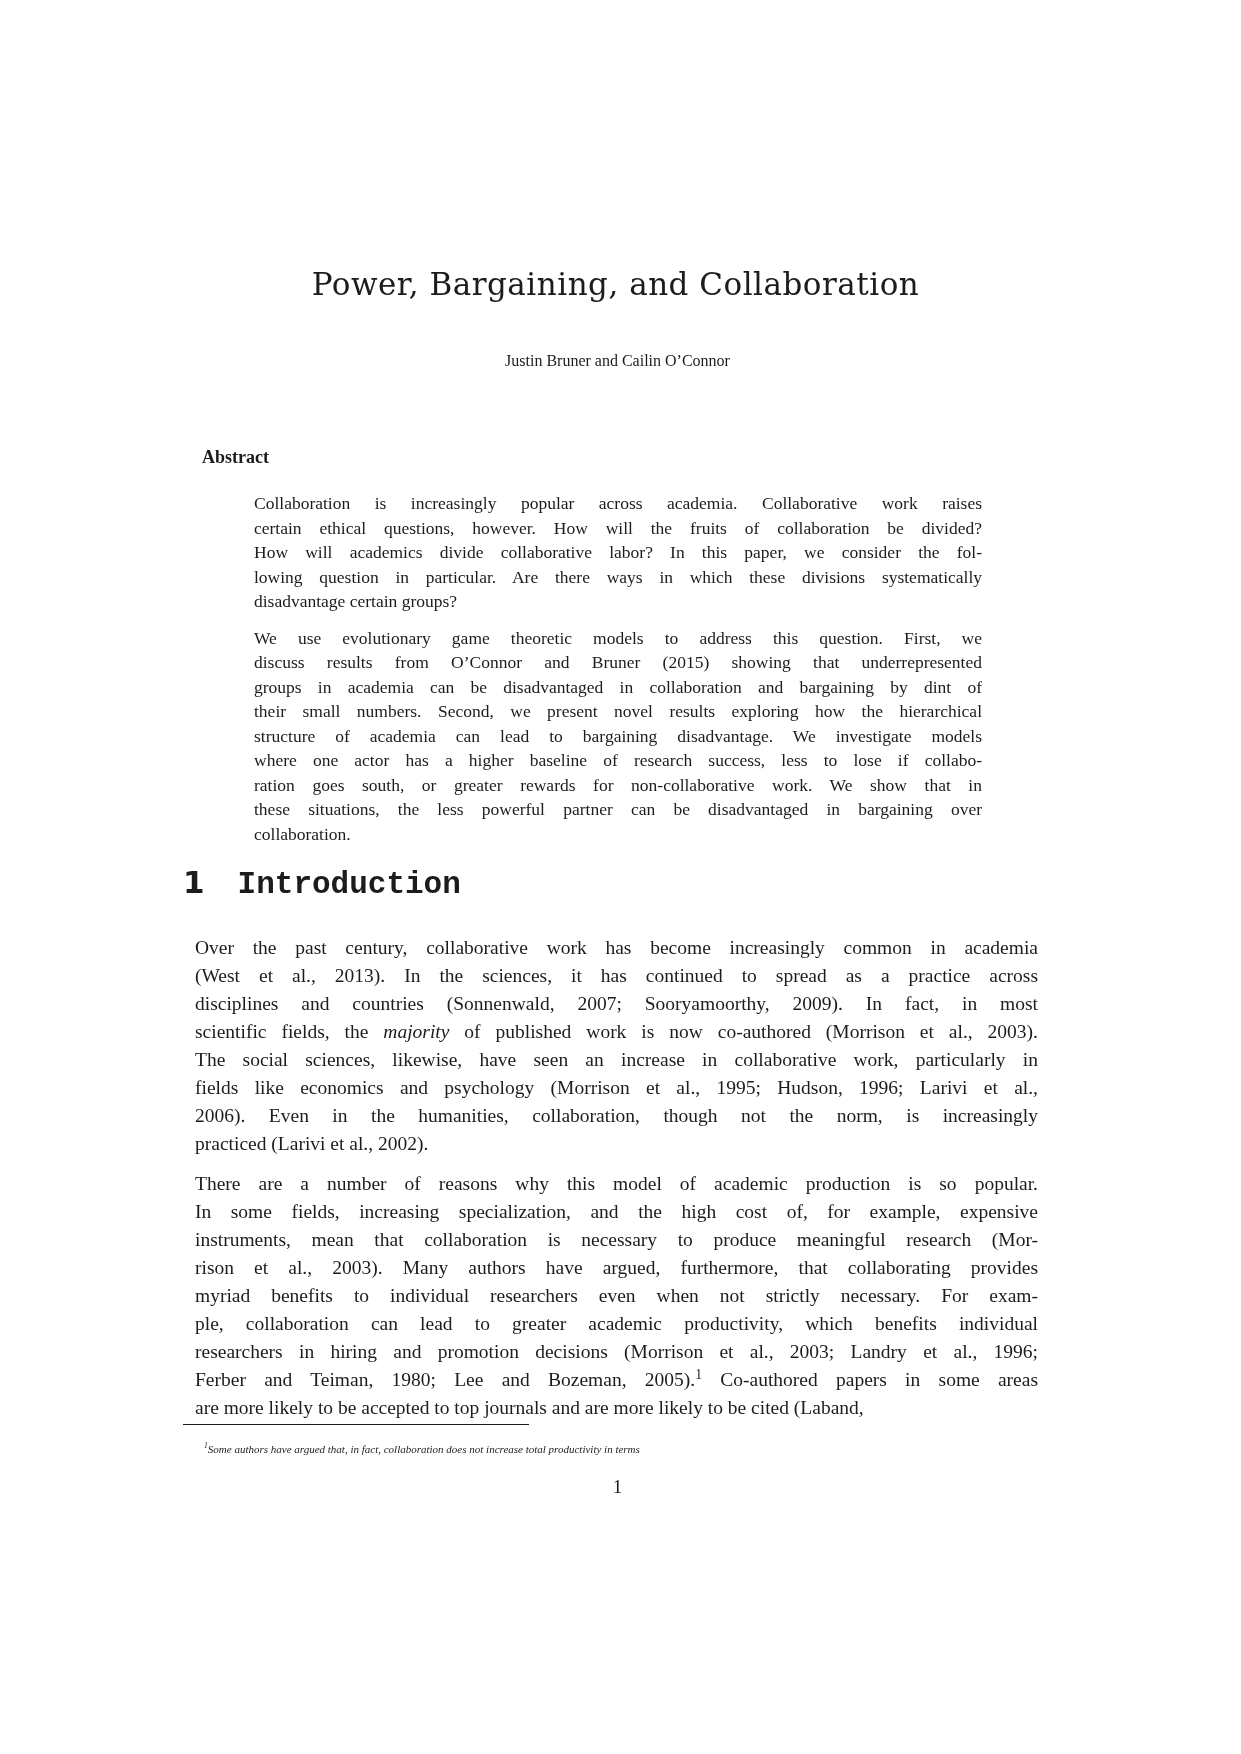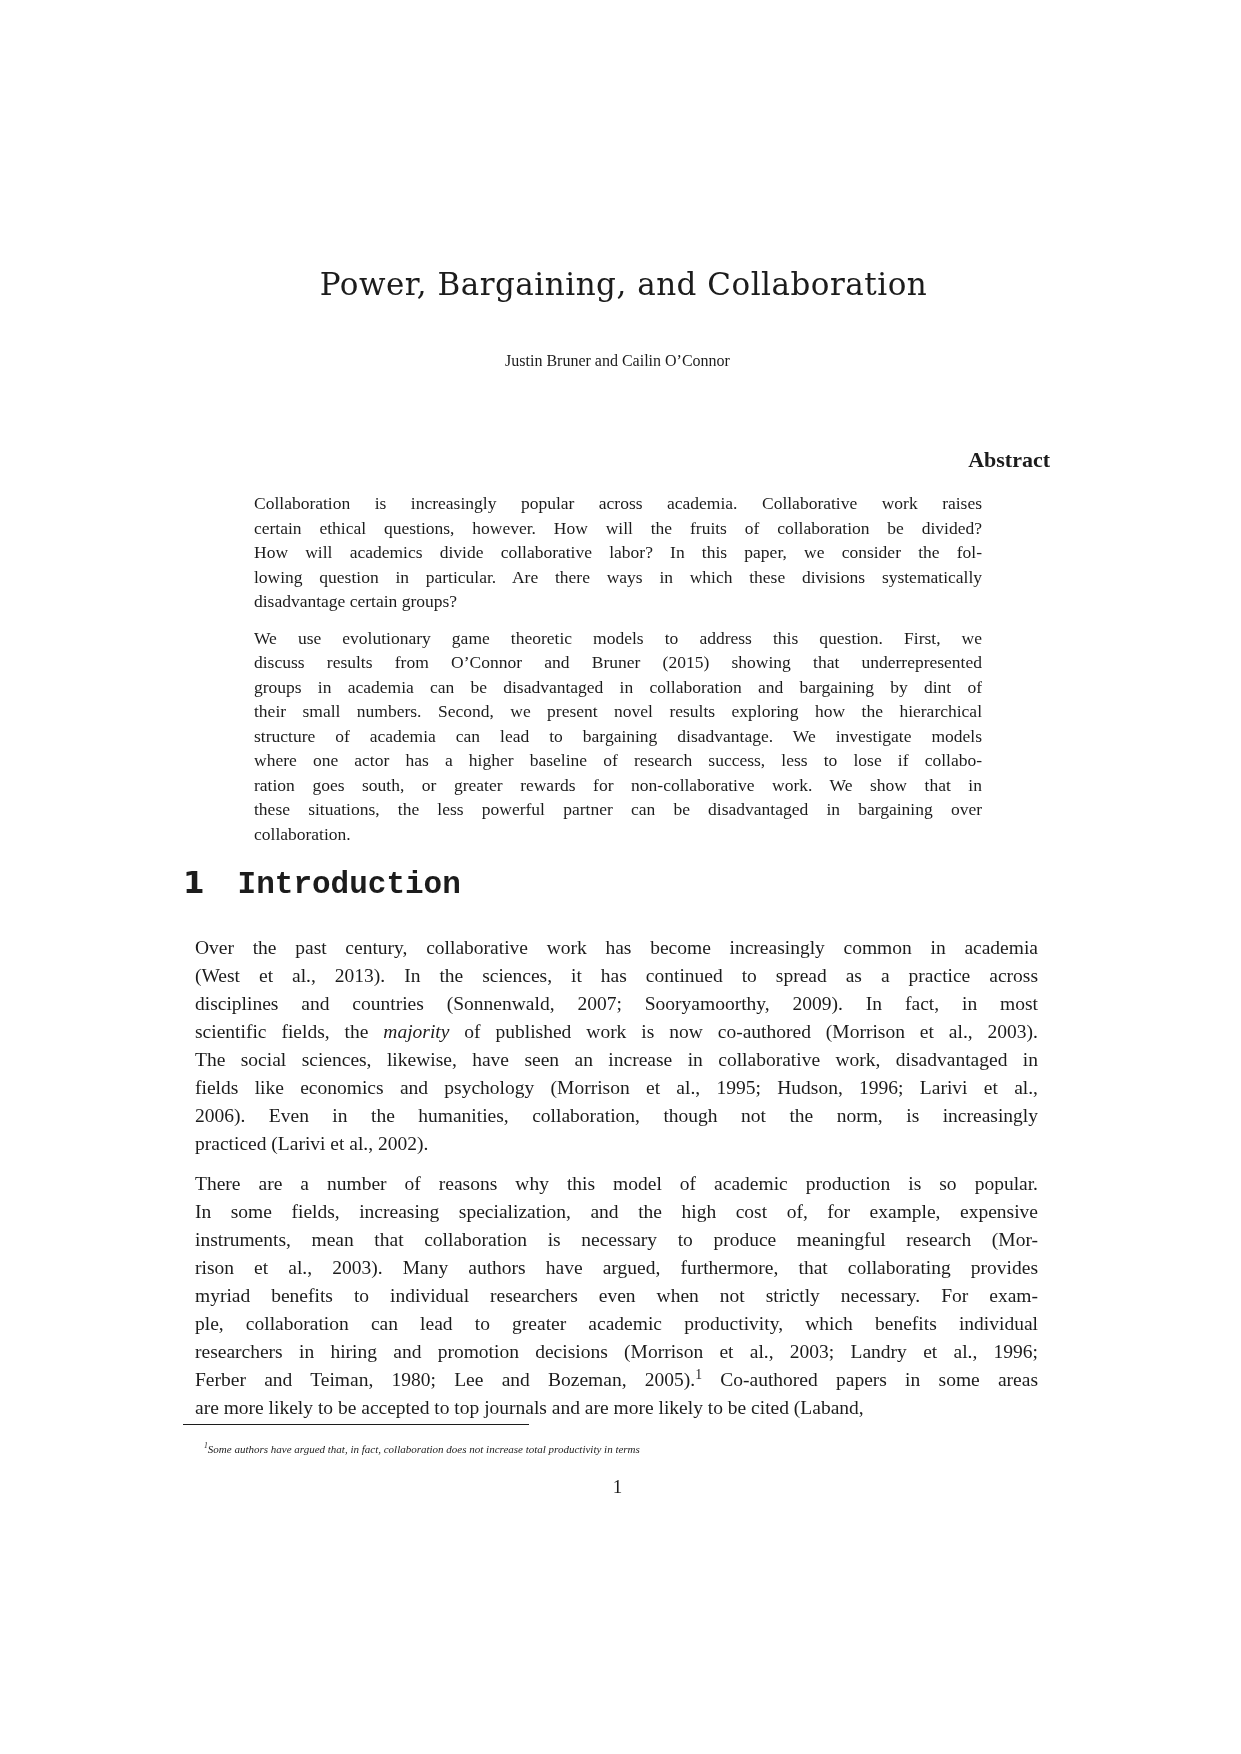--- a/index.html
+++ b/index.html
@@ -8,40 +8,40 @@
     width: 1241px;
     height: 1754px;
     margin: 0 auto;
     background: #ffffff;
     color: #1c1c1c;
     font-family: "Liberation Serif", "DejaVu Serif", serif;
     overflow: hidden;
   }
   .doc-title {
     position: absolute;
-    left: 191px; width: 865px; top: 266px;
+    left: 183px; width: 865px; top: 266px;
     text-align: center;
     font-size: 31px;
     font-family: "DejaVu Serif", "Liberation Serif", serif;
     font-weight: normal;
     letter-spacing: 0.5px;
     white-space: nowrap;
   }
   .doc-authors {
     position: absolute;
     left: 185px; width: 865px; top: 352px;
     text-align: center;
     font-size: 16px;
     white-space: nowrap;
   }
   .abstract-heading {
     position: absolute;
-    left: 185px; width: 865px; top: 447px;
-    text-align: right;
-    font-size: 22px;
+    left: 202px; width: 865px; top: 447px;
+    text-align: left;
+    font-size: 18px;
     font-weight: bold;
   }
   .abstract-block {
     position: absolute;
     left: 242px; width: 752px; top: 479px;
     font-size: 17.5px;
   }
   .abstract-block .line { line-height: 24.5px; height: 24.5px; }
   .section-heading {
     position: absolute;
@@ -126,21 +126,21 @@
   <div class="section-heading">
     <span class="sec-num">1</span><span class="sec-title">Introduction</span>
   </div>
 
   <div class="body-block">
       <div class="para">
         <div class="line fill">Over the past century, collaborative work has become increasingly common in academia</div>
         <div class="line fill">(West et al., 2013).  In the sciences, it has continued to spread as a practice across</div>
         <div class="line fill">disciplines and countries (Sonnenwald, 2007; Sooryamoorthy, 2009).  In fact, in most</div>
         <div class="line fill">scientific fields, the <i>majority</i> of published work is now co-authored (Morrison et al., 2003).</div>
-        <div class="line fill">The social sciences, likewise, have seen an increase in collaborative work, disadvantaged in</div>
+        <div class="line fill">The social sciences, likewise, have seen an increase in collaborative work, particularly in</div>
         <div class="line fill">fields like economics and psychology (Morrison et al., 1995; Hudson, 1996; Larivi et al.,</div>
         <div class="line fill">2006).  Even in the humanities, collaboration, though not the norm, is increasingly</div>
         <div class="line">practiced (Larivi et al., 2002).</div>
       </div>
       <div class="para">
         <div class="line fill"><span class="indent-pad"></span>There are a number of reasons why this model of academic production is so popular.</div>
         <div class="line fill">In some fields, increasing specialization, and the high cost of, for example, expensive</div>
         <div class="line fill">instruments, mean that collaboration is necessary to produce meaningful research (Mor-</div>
         <div class="line fill">rison et al., 2003). Many authors have argued, furthermore, that collaborating provides</div>
         <div class="line fill">myriad benefits to individual researchers even when not strictly necessary.  For exam-</div>

